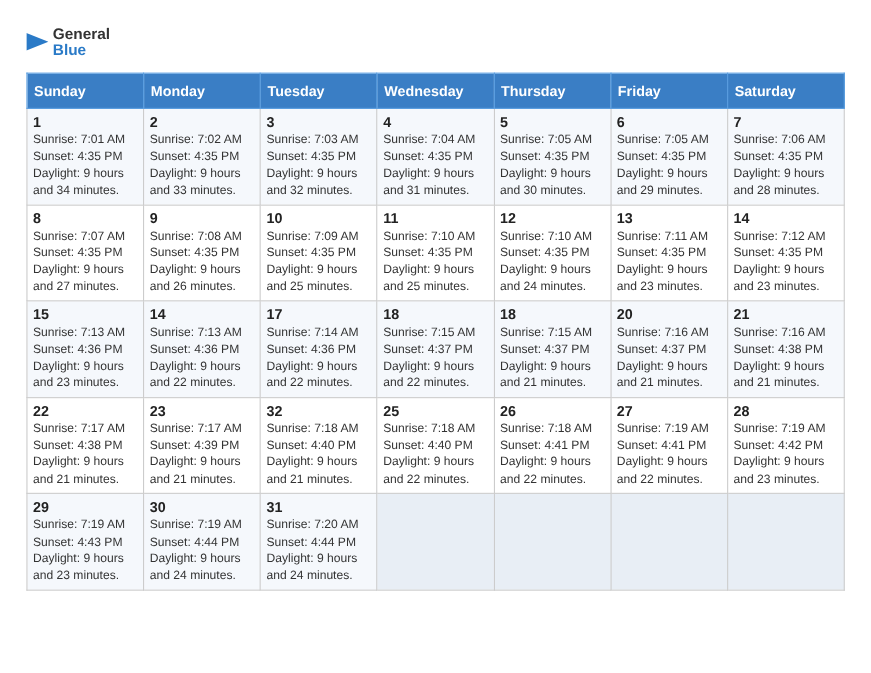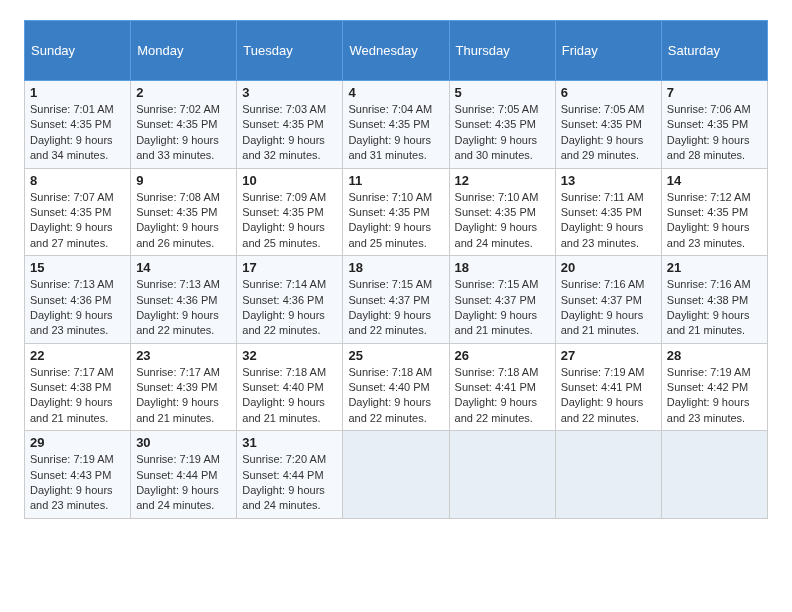--- a/index.html
+++ b/index.html
@@ -44,23 +44,23 @@
     }
     table {
       width: 100%;
       border-collapse: collapse;
       font-size: 11px;
     }
     thead tr th {
       background-color: #3a7ec5;
       color: #fff;
       text-align: left;
-      padding: 22px 6px;
+      padding: 8px 6px;
       font-size: 13px;
-      font-weight: normal;
+      font-weight: bold;
       border: 1px solid #5a9ee0;
     }
     tbody tr td {
       border: 1px solid #ccc;
       padding: 4px 5px;
       vertical-align: top;
       background: #fff;
       min-height: 80px;
       width: 14.28%;
     }
@@ -83,20 +83,35 @@
       line-height: 1.4;
     }
     .empty-cell {
       background: #e8eef5 !important;
     }
   </style>
 </head>
 <body>
 
 <div>
+  <div class="header-section">
+    <div class="logo">
+    <svg width="20" height="36" viewBox="0 0 20 36">
+      <polygon points="0,10 20,18 0,26" fill="#2a7ac7"></polygon>
+    </svg>
+    <div class="logo-text">
+      <span class="general">General</span>
+      <span class="blue">Blue</span>
+    </div>
+  </div>
+    <div class="title-block">
+      <div class="main-title"></div>
+      <div class="subtitle"></div>
+    </div>
+  </div>
 
   <table>
     <thead>
       <tr>
 
       <th>Sunday</th>
           <th>Monday</th>
           <th>Tuesday</th>
           <th>Wednesday</th>
           <th>Thursday</th>

